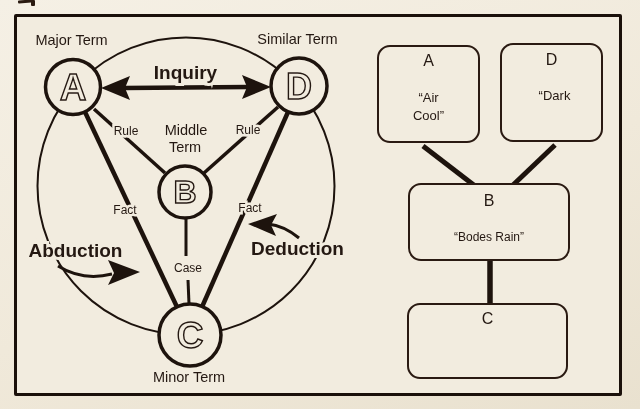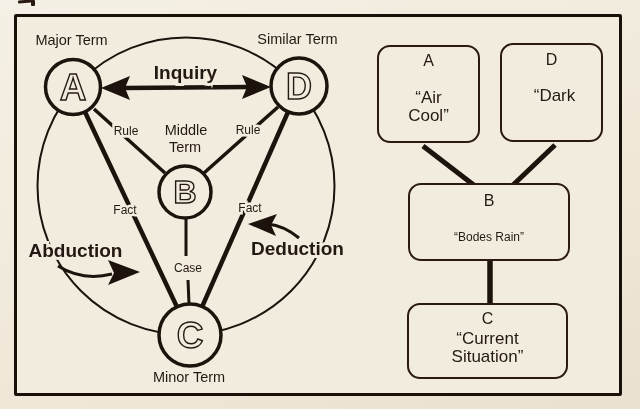--- a/index.html
+++ b/index.html
@@ -24,21 +24,21 @@
   .tbox{
     position:absolute;box-sizing:border-box;
     border:2.5px solid #2a1a12;border-radius:13px;background:#f2ecdf;
     color:#241812;text-align:center;
   }
   .box-a{left:377px;top:45px;width:103px;height:98px;padding-top:5px;}
   .box-d{left:500px;top:43px;width:103px;height:99px;padding-top:6px;}
   .box-b{left:408px;top:183px;width:162px;height:78px;padding-top:7px;}
   .box-c{left:407px;top:303px;width:161px;height:76px;padding-top:5px;}
   .tbox-id{font-size:16px;line-height:17px;}
-  .tbox-lines{font-size:17px;line-height:18px;}
+  .tbox-lines{font-size:13px;line-height:18px;}
   .box-a .tbox-lines{margin-top:20px;}
   .box-d .tbox-lines{margin-top:19px;padding-left:6px;}
   .box-b .tbox-lines{margin-top:19px;font-size:12px;}
   .box-c .tbox-lines{margin-top:3px;}
   
   text{fill:#241812;}
   .lbl{font-family:"Liberation Sans",sans-serif;font-size:14.5px;}
   .lbl-bold{font-family:"Liberation Sans",sans-serif;font-size:19px;font-weight:bold;}
   .lbl-small{font-family:"Liberation Sans",sans-serif;font-size:12px;
              stroke:#f2ecdf;stroke-width:5px;paint-order:stroke;}
@@ -126,19 +126,15 @@
 
   <div class="tbox box-b">
     <div class="tbox-id">B</div>
     <div class="tbox-lines">
       <div>“Bodes Rain”</div>
     </div>
   </div>
 
   <div class="tbox box-c">
     <div class="tbox-id">C</div>
-    <div class="tbox-lines">
-      <div>“Current</div>
-      <div>Situation”</div>
-    </div>
   </div>
 
 </div>
 
 </body></html>

